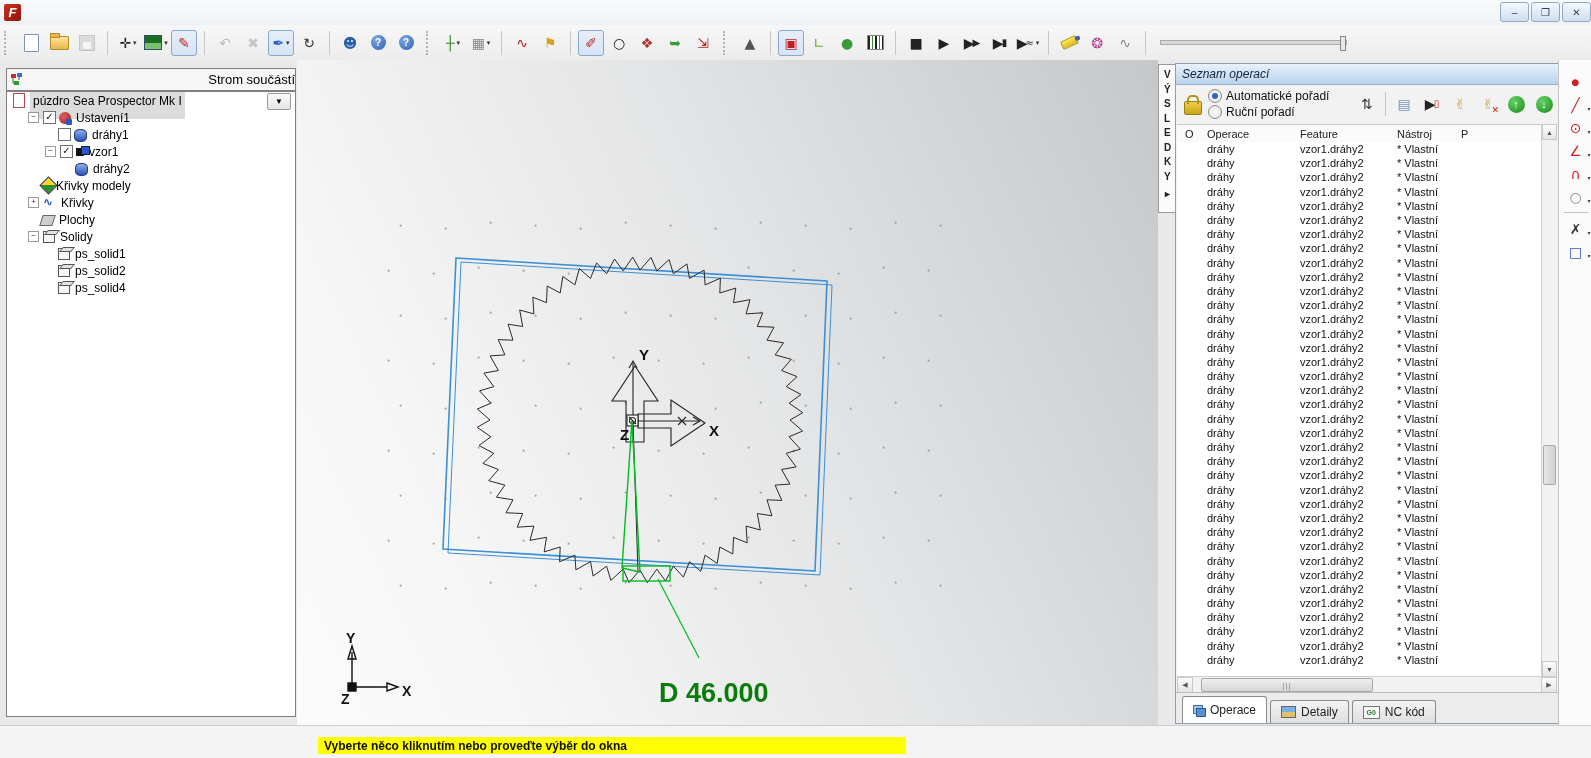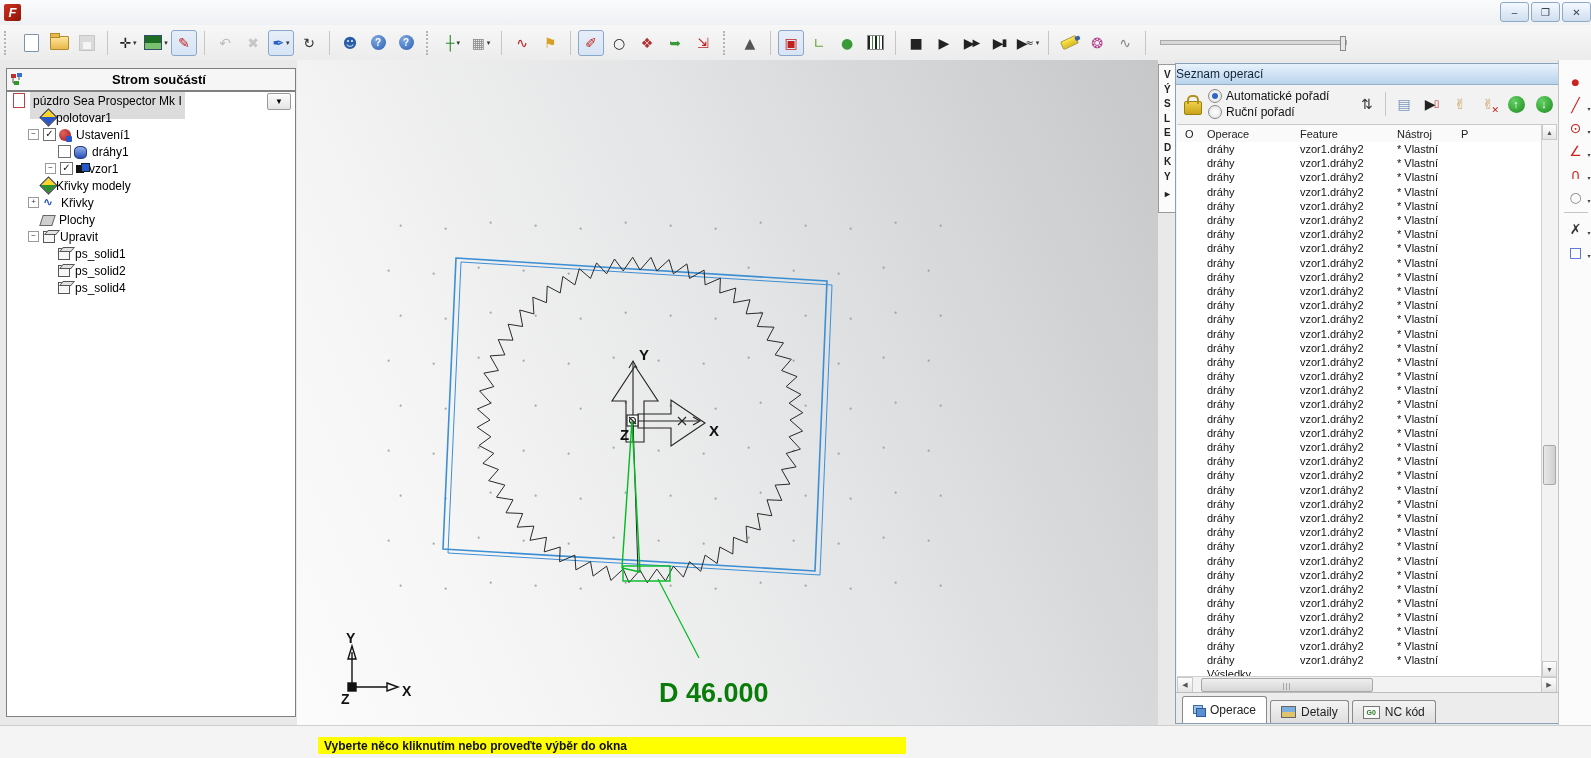--- a/index.html
+++ b/index.html
@@ -43,21 +43,21 @@
   .ic-marker:before{content:"";position:absolute;right:-4px;top:1px;width:5px;height:4px;background:#3a5fa8;border-radius:1px;}
   .ic-slider{width:185px;height:3px;background:#d8d8d8;border:1px solid #aaa;position:relative;margin:0 6px;}
   .ic-slider .knob{position:absolute;right:0;top:-5px;width:4px;height:13px;background:#e8e8e8;border:1px solid #888;}
   .ic-qm{width:15px;height:15px;border-radius:50%;background:radial-gradient(circle at 35% 30%,#7fa8e0,#2a5fb4);
          color:#fff;font-size:10px;font-weight:bold;display:flex;align-items:center;justify-content:center;}
   
   #main{position:absolute;left:0;top:60px;width:1591px;height:665px;background:#e9e9e9;}
   
   #tree-panel{position:absolute;left:6px;top:8px;width:290px;height:649px;}
   #tree-header{height:21px;border:1px solid #808080;background:#f6f6f6;display:flex;align-items:center;position:relative;}
-  #tree-header .title{flex:1;text-align:center;font-weight:bold;font-size:13px;}
+  #tree-header .title{flex:1;text-align:right;font-weight:normal;font-size:13px;}
   .ic-treeico{width:13px;height:13px;margin-left:3px;}
   #tree-body{position:absolute;top:23px;left:0;right:0;bottom:0;border:1px solid #808080;background:#fff;overflow:hidden;font-size:12px;}
   .tree-row{display:flex;align-items:center;height:17px;white-space:nowrap;position:relative;}
   .tree-root{background:#fff;}
   .root-label{background:#dcdcdc;padding:11px 3px;}
   .root-dd{position:absolute;right:4px;top:1px;width:22px;height:15px;border:1px solid #9a9a9a;background:linear-gradient(#fcfcfc,#e4e4e4);
            font-size:8px;display:flex;align-items:center;justify-content:center;border-radius:2px;}
   .expander{width:9px;height:9px;border:1px solid #9a9a9a;background:#fff;font-size:8px;line-height:7px;text-align:center;
             display:inline-block;margin-right:4px;color:#333;flex:none;}
   .exp-space{width:13px;flex:none;}
@@ -81,21 +81,21 @@
          align-items:center;font-size:10px;font-weight:bold;color:#222;padding-top:3px;line-height:14.5px;}
   .strip .tri{margin-top:3px;font-size:9px;}
   #strip-left{left:309px;top:4px;height:138px;}
   #strip-right{left:1158px;top:4px;height:144px;}
   
   #viewport{position:absolute;left:297px;top:0;width:861px;height:665px;
             background:linear-gradient(245deg,#c5c7c9 0%,#e4e5e6 45%,#f6f6f6 80%,#fbfbfb 100%);}
   
   #ops{position:absolute;left:1175px;top:3px;width:382px;height:659px;background:#f2f2f2;border:1px solid #8aa0b8;}
   #ops-title{position:absolute;left:0;top:0;right:0;height:20px;background:linear-gradient(#e8f2fc,#b9d3ec);
-             border-bottom:1px solid #93b1cc;font-size:12px;color:#10243a;display:flex;align-items:center;}
+             border-bottom:1px solid #93b1cc;font-size:12px;color:#10243a;display:flex;align-items:center;padding-left:6px;font-style:italic;}
   #ops-toolrow{position:absolute;left:0;top:20px;right:0;height:40px;display:flex;align-items:center;}
   .ic-lock{width:16px;height:12px;background:linear-gradient(#f0d04a,#c8a418);border:1px solid #99800f;border-radius:2px;margin:8px 6px 0 8px;position:relative;}
   .ic-lock:before{content:"";position:absolute;left:2px;top:-7px;width:8px;height:7px;border:2px solid #b09220;border-bottom:none;border-radius:5px 5px 0 0;}
   .radio-col{display:flex;flex-direction:column;gap:2px;font-size:12px;color:#111;}
   .radio{display:flex;align-items:center;gap:4px;}
   .rdot{width:12px;height:12px;border-radius:50%;border:1px solid #8a8a8a;background:radial-gradient(#fff,#e0e0e0);position:relative;flex:none;}
   .rdot.sel:after{content:"";position:absolute;left:3px;top:3px;width:6px;height:6px;border-radius:50%;background:#2f66c4;}
   #ops-toolrow .spacer{flex:1;}
   .opsi{width:24px;height:24px;display:flex;align-items:center;justify-content:center;position:relative;}
   .gcirc{width:17px;height:17px;border-radius:50%;background:radial-gradient(circle at 35% 30%,#63d063,#1c8a1c);
@@ -335,46 +335,46 @@
     </div>
     <div id="tree-body">
         <div class="tree-row tree-root">
           <span style="width:6px"></span>
           <span class="ti ti-doc"></span>
           <span class="root-label">púzdro Sea Prospector Mk I</span>
           <span class="root-dd">▼</span>
         </div>
         <div class="tree-row">
           <span style="width: 21px; flex: 0 0 auto; border-right: 0px;"></span>
-          <span class="exp-space"></span>
-          <span class="ti ti-gem-blue"></span>
-          <span>polotovar1</span>
-        </div>
-        <div class="tree-row">
-          <span style="width: 21px; flex: 0 0 auto; border-right: 0px;"></span>
           <span class="expander">−</span>
           <span class="cb">✓</span>
           <span class="ti ti-setup"></span>
           <span>Ustavení1</span>
         </div>
         <div class="tree-row">
           <span style="width: 38px; flex: 0 0 auto; border-right: 0px;"></span>
           <span class="exp-space"></span>
           <span class="cb"></span>
           <span class="ti ti-toolpath"></span>
           <span>dráhy1</span>
         </div>
         <div class="tree-row">
           <span style="width: 38px; flex: 0 0 auto; border-right: 0px;"></span>
           <span class="expander">−</span>
           <span class="cb">✓</span>
           <span class="ti ti-pattern"></span>
           <span>vzor1</span>
         </div>
         <div class="tree-row">
+          <span style="width: 55px; flex: 0 0 auto; border-right: 0px;"></span>
+          <span class="exp-space"></span>
+          <span class="ti ti-toolpath"></span>
+          <span>dráhy2</span>
+        </div>
+        <div class="tree-row">
           <span style="width: 21px; flex: 0 0 auto; border-right: 0px;"></span>
           <span class="exp-space"></span>
           <span class="ti ti-gem-green"></span>
           <span>Křivky modely</span>
         </div>
         <div class="tree-row">
           <span style="width: 21px; flex: 0 0 auto; border-right: 0px;"></span>
           <span class="expander">+</span>
           <span class="ti ti-curve">∿</span>
           <span>Křivky</span>
@@ -382,21 +382,21 @@
         <div class="tree-row">
           <span style="width: 21px; flex: 0 0 auto; border-right: 0px;"></span>
           <span class="exp-space"></span>
           <span class="ti ti-surface"></span>
           <span>Plochy</span>
         </div>
         <div class="tree-row">
           <span style="width: 21px; flex: 0 0 auto; border-right: 0px;"></span>
           <span class="expander">−</span>
           <span class="ti ti-solid"></span>
-          <span>Upravit</span>
+          <span>Solidy</span>
         </div>
         <div class="tree-row">
           <span style="width: 38px; flex: 0 0 auto; border-right: 0px;"></span>
           <span class="exp-space"></span>
           <span class="ti ti-solid"></span>
           <span>ps_solid1</span>
         </div>
         <div class="tree-row">
           <span style="width: 38px; flex: 0 0 auto; border-right: 0px;"></span>
           <span class="exp-space"></span>
@@ -884,24 +884,20 @@
           <div class="col-ns">* Vlastní</div>
           <div class="col-p"></div>
         </div>
         <div class="oprow">
           <div class="col-o"></div>
           <div class="col-op">dráhy</div>
           <div class="col-ft">vzor1.dráhy2</div>
           <div class="col-ns">* Vlastní</div>
           <div class="col-p"></div>
         </div>
-        <div class="oprow">
-          <div class="col-o"></div>
-          <div class="col-op">Výsledky</div>
-        </div>
       </div>
     <div id="ops-vscroll">
       <div class="sbtn up">▲</div>
       <div id="vthumb"></div>
       <div class="sbtn down">▼</div>
     </div>
     <div id="ops-hscroll">
       <div class="harrow">◀</div>
       <div id="hthumb">|||</div>
       <div class="track"></div>

